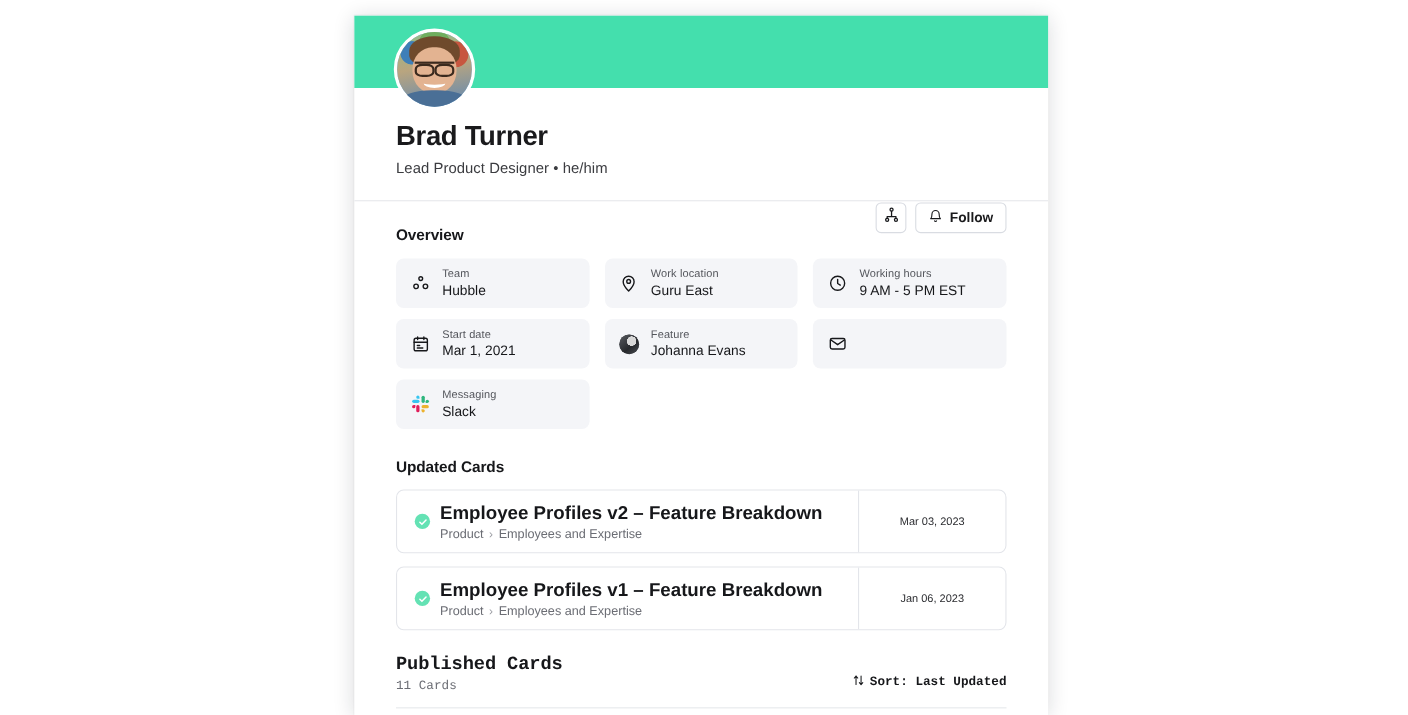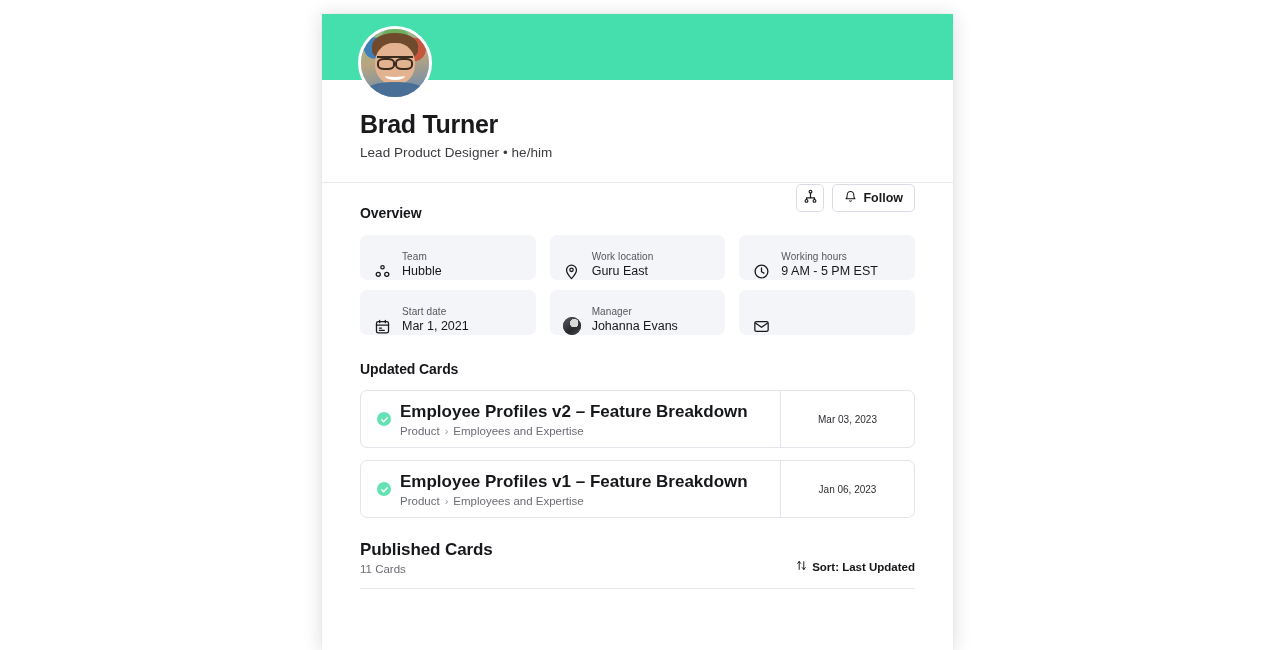--- a/index.html
+++ b/index.html
@@ -192,21 +192,21 @@
     margin-top: 14px;
     display: grid;
     grid-template-columns: repeat(3, 1fr);
     gap: 10px 14px;
   }
   .info-card {
     background: #f4f5f8;
     border-radius: 7px;
     height: 45px;
     display: flex;
-    align-items: flex-end;
+    align-items: center;
     padding: 0 13px;
     gap: 11px;
   }
   .info-icon {
     width: 18px;
     height: 18px;
     flex: 0 0 18px;
     display: flex;
     align-items: center;
     justify-content: center;
@@ -313,20 +313,21 @@
     font-size: 10px;
     color: #2c2d31;
   }
 
   
   .published-section { margin-top: 22px; }
   .published-head {
     display: flex;
     align-items: flex-end;
     justify-content: space-between;
+    font-family: Liberation Mono, monospace;
   }
   .published-count {
     margin-top: 3px;
     font-size: 11.5px;
     color: #6b6d74;
   }
   .sort-control {
     display: flex;
     align-items: center;
     gap: 5px;
@@ -447,34 +448,52 @@
             </span>
             <div class="info-text">
               <div class="info-label">Start date</div>
               <div class="info-value">Mar 1, 2021</div>
             </div>
           </div>
 
           <div class="info-card">
             <span class="mini-avatar"></span>
             <div class="info-text">
-              <div class="info-label">Manager</div>
+              <div class="info-label">Feature</div>
               <div class="info-value">Johanna Evans</div>
             </div>
           </div>
 
           <div class="info-card">
             <span class="info-icon">
               <svg width="17" height="17" viewBox="0 0 24 24" fill="none" stroke="#17181b" stroke-width="1.8" stroke-linecap="round" stroke-linejoin="round">
                 <rect x="2.6" y="5.2" width="18.8" height="13.6" rx="2.2"></rect>
                 <path d="M3.4 7.2l8.6 6 8.6-6"></path>
               </svg>
             </span>
           </div>
 
+          <div class="info-card">
+            <span class="info-icon">
+              <svg class="slack-logo" viewBox="0 0 24 24">
+                <path d="M5.1 15.1a2.1 2.1 0 1 1-2.1-2.1h2.1v2.1z" fill="#E01E5A"></path>
+                <path d="M6.2 15.1a2.1 2.1 0 1 1 4.2 0v5.2a2.1 2.1 0 1 1-4.2 0v-5.2z" fill="#E01E5A"></path>
+                <path d="M8.3 5.1A2.1 2.1 0 1 1 10.4 3v2.1H8.3z" fill="#36C5F0"></path>
+                <path d="M8.3 6.2a2.1 2.1 0 1 1 0 4.2H3.1a2.1 2.1 0 1 1 0-4.2h5.2z" fill="#36C5F0"></path>
+                <path d="M18.3 8.3a2.1 2.1 0 1 1 2.1 2.1h-2.1V8.3z" fill="#2EB67D"></path>
+                <path d="M17.2 8.3a2.1 2.1 0 1 1-4.2 0V3.1a2.1 2.1 0 1 1 4.2 0v5.2z" fill="#2EB67D"></path>
+                <path d="M15.1 18.3a2.1 2.1 0 1 1-2.1 2.1v-2.1h2.1z" fill="#ECB22E"></path>
+                <path d="M15.1 17.2a2.1 2.1 0 1 1 0-4.2h5.2a2.1 2.1 0 1 1 0 4.2h-5.2z" fill="#ECB22E"></path>
+              </svg>
+            </span>
+            <div class="info-text">
+              <div class="info-label">Messaging</div>
+              <div class="info-value">Slack</div>
+            </div>
+          </div>
 
         </div>
       </div>
 
       <div class="pinned-section">
         <div class="section-title">Updated Cards</div>
 
         <div class="cards-list">
 
           <div class="result-card">

